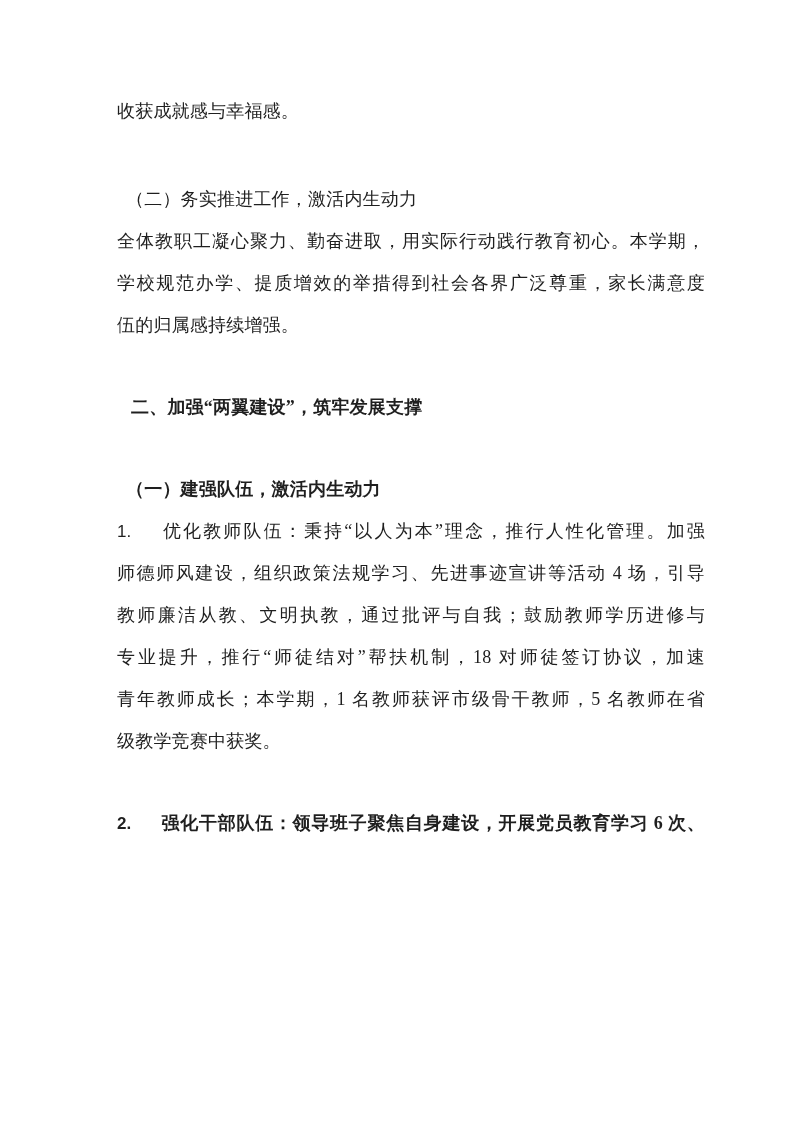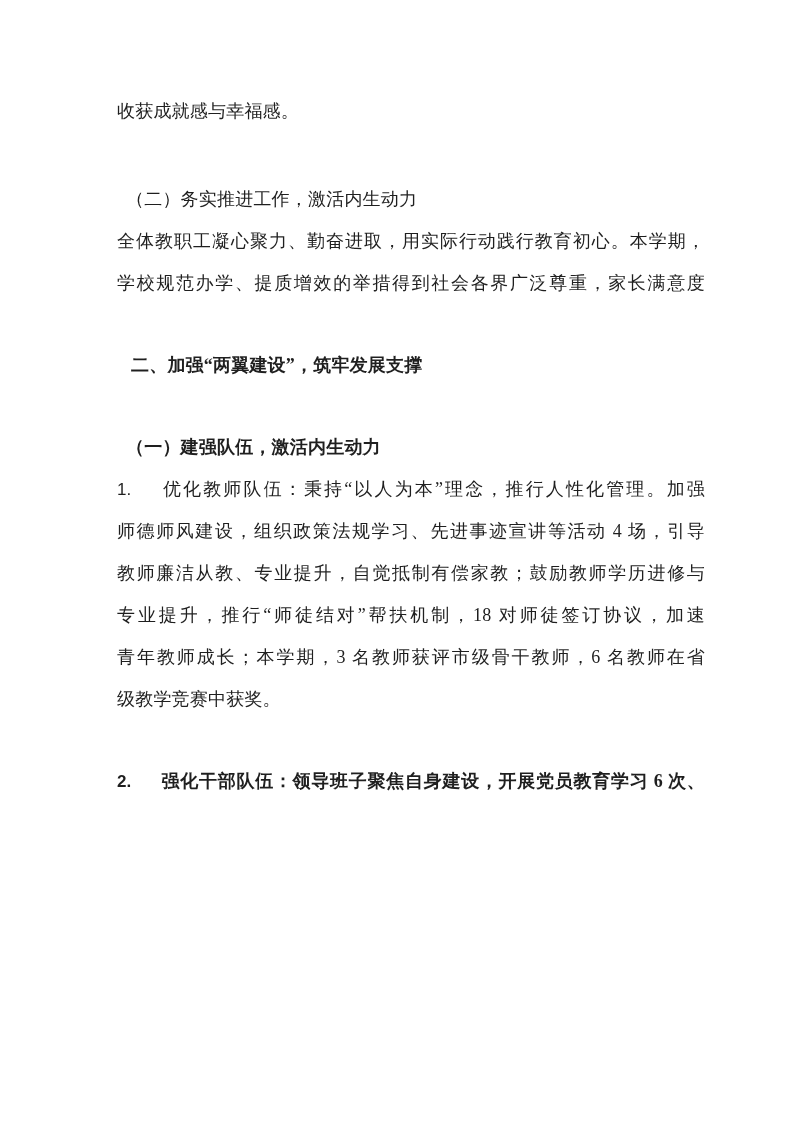--- a/index.html
+++ b/index.html
@@ -60,39 +60,40 @@
     <div class="line end">收获成就感与幸福感。</div>
   </div>
 
   <div class="block heading2 mt-blank-lg">
     <div class="line end">（二）务实推进工作，激活内生动力</div>
   </div>
 
   <div class="block">
     <div class="line fill">全体教职工凝心聚力、勤奋进取，用实际行动践行教育初心。本学期，</div>
     <div class="line fill">学校规范办学、提质增效的举措得到社会各界广泛尊重，家长满意度</div>
+    <div class="line end">伍的归属感持续增强。</div>
   </div>
 
   <div class="block heading1 mt-blank">
     <div class="line end">二、加强“两翼建设”，筑牢发展支撑</div>
   </div>
 
 
   <div class="block heading2 mt-blank">
     <div class="line end">（一）建强队伍，激活内生动力</div>
   </div>
 
   <div class="block">
     <div class="line fill">
       <span class="num">1.</span><span>优化教师队伍：秉持“以人为本”理念，推行人性化管理。加强</span>
     </div>
     <div class="line fill">师德师风建设，组织政策法规学习、先进事迹宣讲等活动 4 场，引导</div>
-    <div class="line fill">教师廉洁从教、专业提升，自觉抵制有偿家教；鼓励教师学历进修与</div>
+    <div class="line fill">教师廉洁从教、文明执教，通过批评与自我；鼓励教师学历进修与</div>
     <div class="line fill">专业提升，推行“师徒结对”帮扶机制，18 对师徒签订协议，加速</div>
-    <div class="line fill">青年教师成长；本学期，3 名教师获评市级骨干教师，6 名教师在省</div>
+    <div class="line fill">青年教师成长；本学期，1 名教师获评市级骨干教师，5 名教师在省</div>
     <div class="line end">级教学竞赛中获奖。</div>
   </div>
 
   <div class="block mt-blank">
     <div class="line fill">
       <span class="num">2.</span><span>强化干部队伍：领导班子聚焦自身建设，开展党员教育学习 6 次、</span>
     </div>
   </div>
 
 </div>

